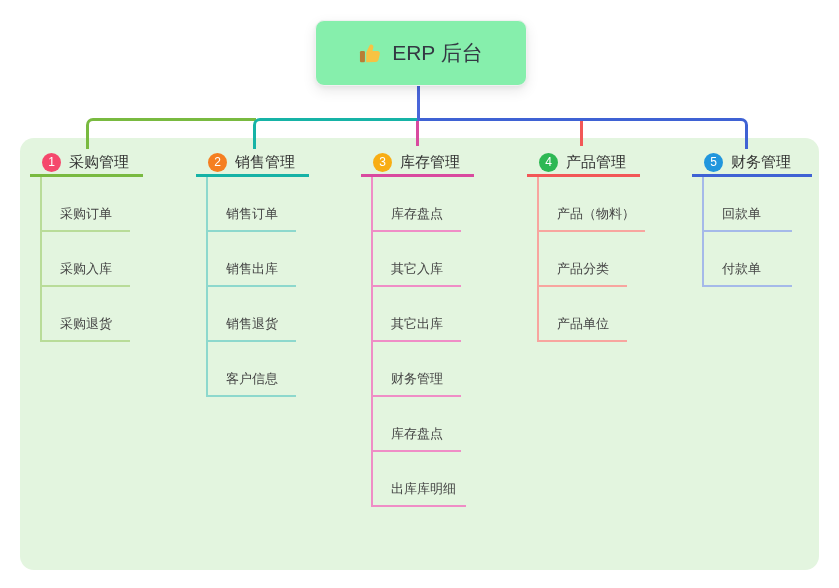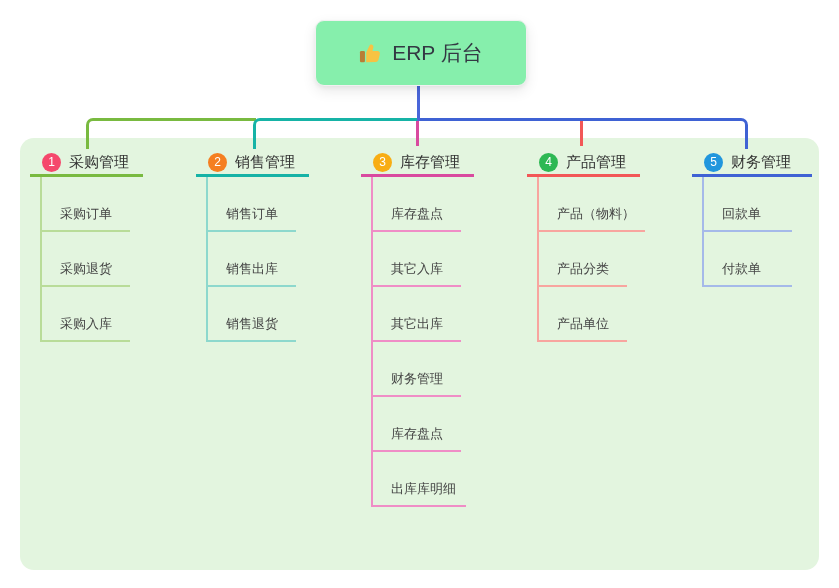--- a/index.html
+++ b/index.html
@@ -67,34 +67,35 @@
 <div class="conn drop" style="left: 416px; top: 121px; height: 25px; --c: #d94a9f;"></div>
 <div class="root-vline" style="background: rgb(74, 102, 218);"></div>
 
 <div class="branch" style="left: 30px; --c: #79ba40; --lc: #b9dc99; --ic: #f5486c;">
   <div class="branch-header">
     <span class="num-icon">1</span>
     <span class="branch-title">采购管理</span>
   </div>
   <div class="children">
     <div class="child">采购订单</div>
+    <div class="child">采购入库</div>
     <div class="child">采购退货</div>
-    <div class="child">采购入库</div>
   </div>
 </div>
 
 <div class="branch" style="left: 196px; --c: #16b3a6; --lc: #8dd8cd; --ic: #f57f21;">
   <div class="branch-header">
     <span class="num-icon">2</span>
     <span class="branch-title">销售管理</span>
   </div>
   <div class="children">
     <div class="child">销售订单</div>
     <div class="child">销售出库</div>
     <div class="child">销售退货</div>
+    <div class="child">客户信息</div>
   </div>
 </div>
 
 <div class="branch" style="left: 361px; --c: #d94a9f; --lc: #ef8dc6; --ic: #f8ad13;">
   <div class="branch-header">
     <span class="num-icon">3</span>
     <span class="branch-title">库存管理</span>
   </div>
   <div class="children">
     <div class="child">库存盘点</div>

